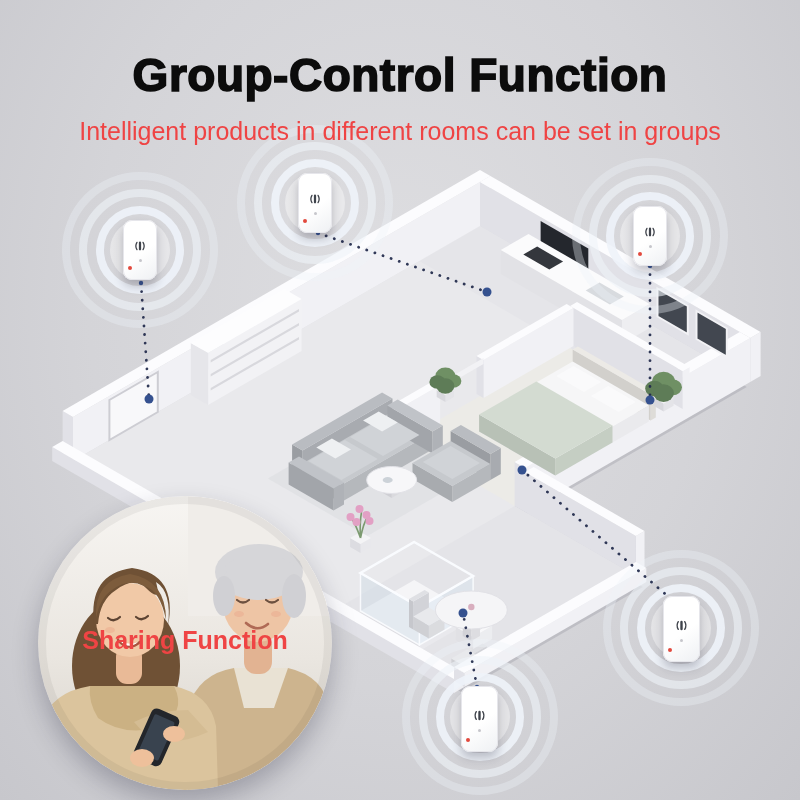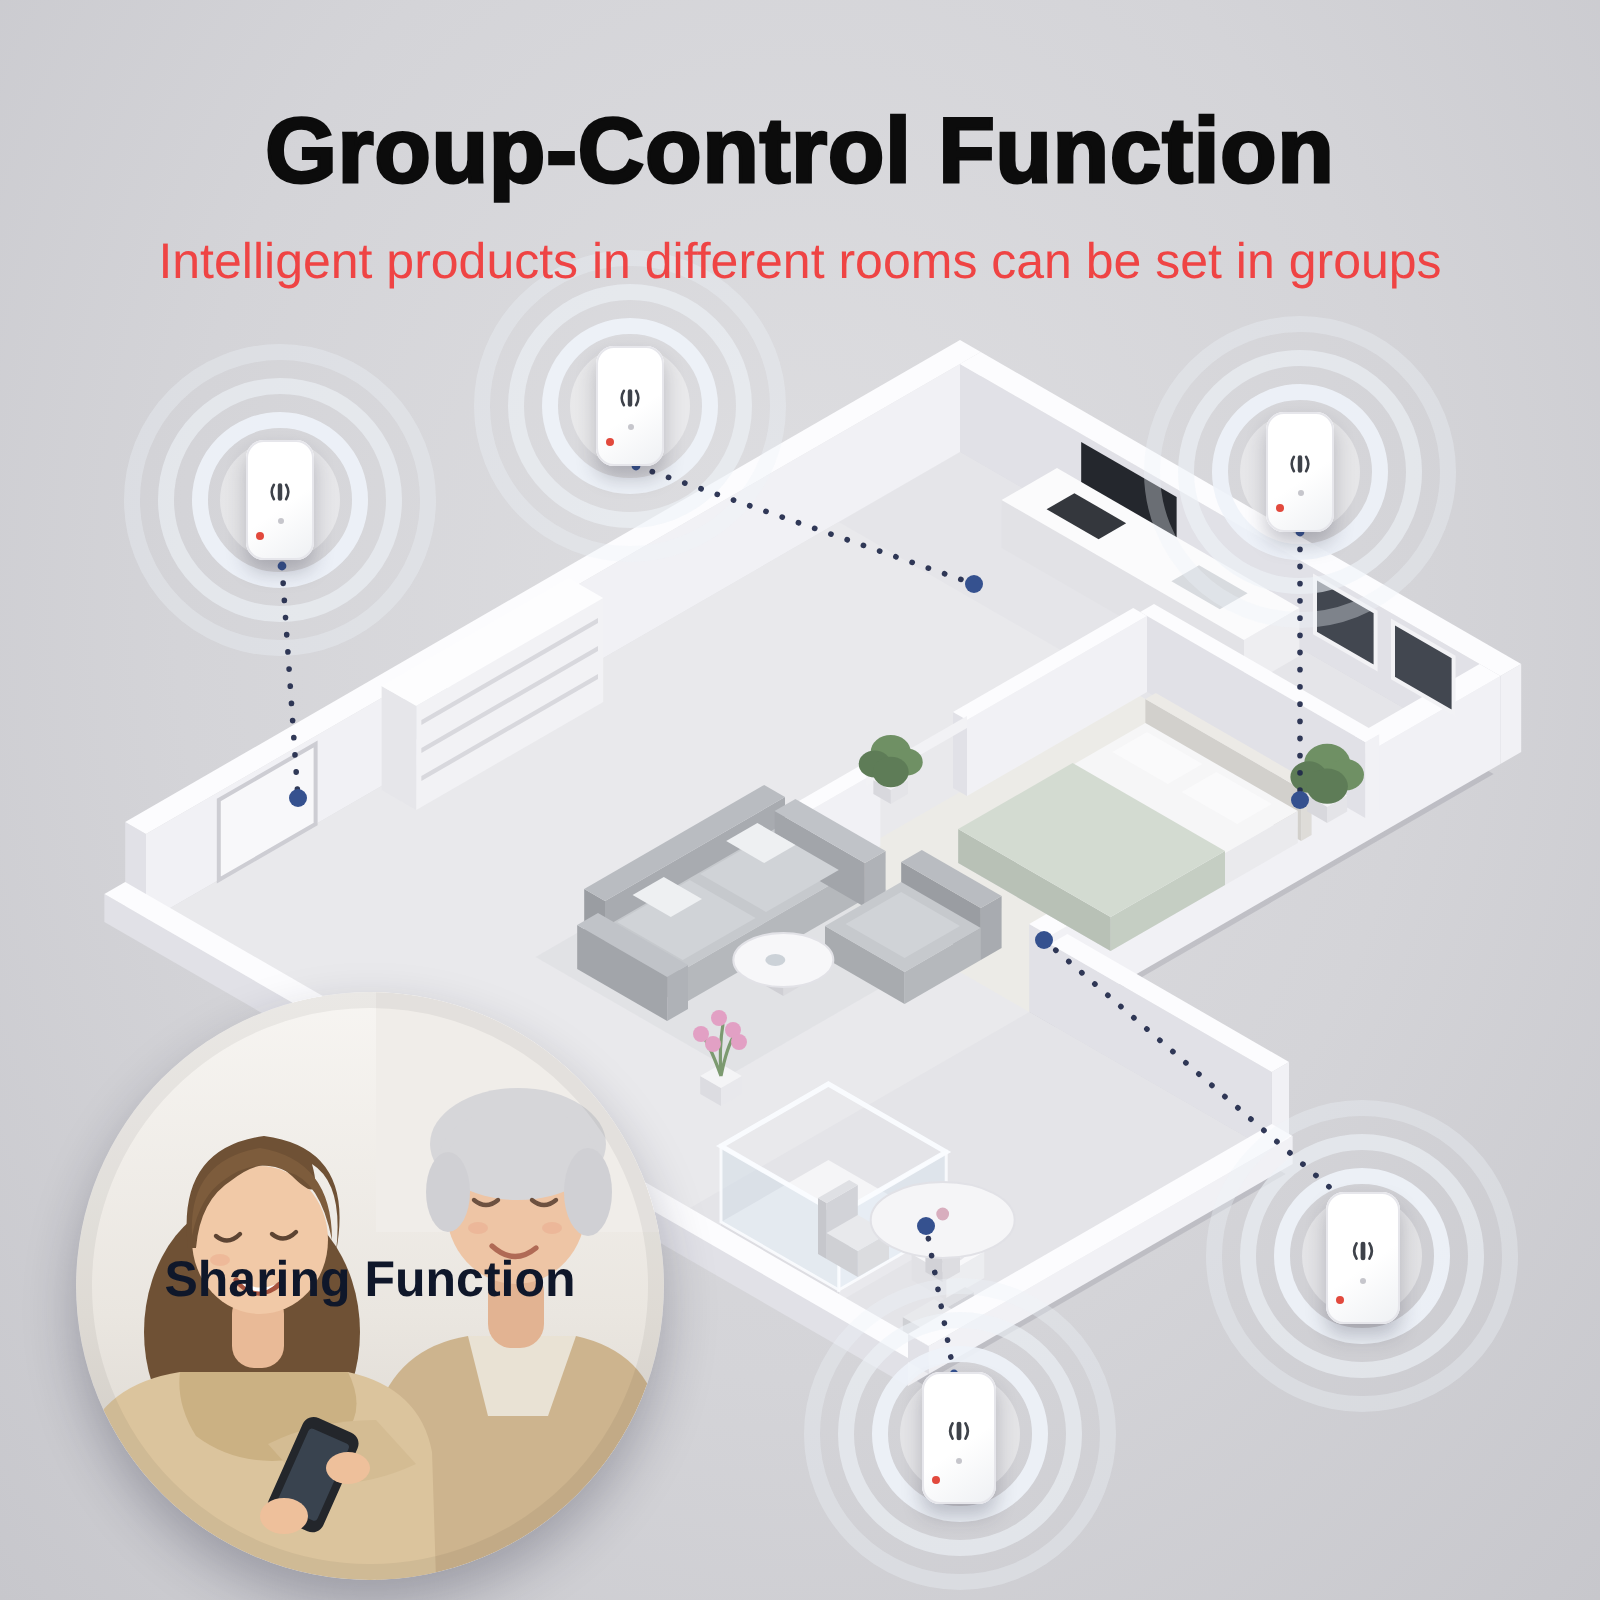--- a/index.html
+++ b/index.html
@@ -32,21 +32,21 @@
   .device-hole { width:3px; height:3px; border-radius:50%; background:#c6c6cc; margin-top:5px; }
   .device-led { position:absolute; left:5px; bottom:10px; width:4px; height:4px; border-radius:50%; background:#e2493d; }
 
   .photo {
     position:absolute; left:38px; top:496px; width:294px; height:294px; z-index:4;
     border-radius:50%; overflow:hidden;
     box-shadow:0 12px 26px rgba(30,30,50,0.28);
   }
   .photo-caption {
     position:absolute; left:38px; top:626px; width:294px; z-index:6;
-    text-align:center; font-size:25px; font-weight:600; color:#0f172a;
+    text-align:center; font-size:25px; font-weight:600; color:#ef4444;
   }
 </style>
 </head>
 <body>
 
 <div class="stage">
 
   <header>
     <h1 class="page-title">Group-Control Function</h1>
     <p class="sub">Intelligent products in different rooms can be set in groups</p>

